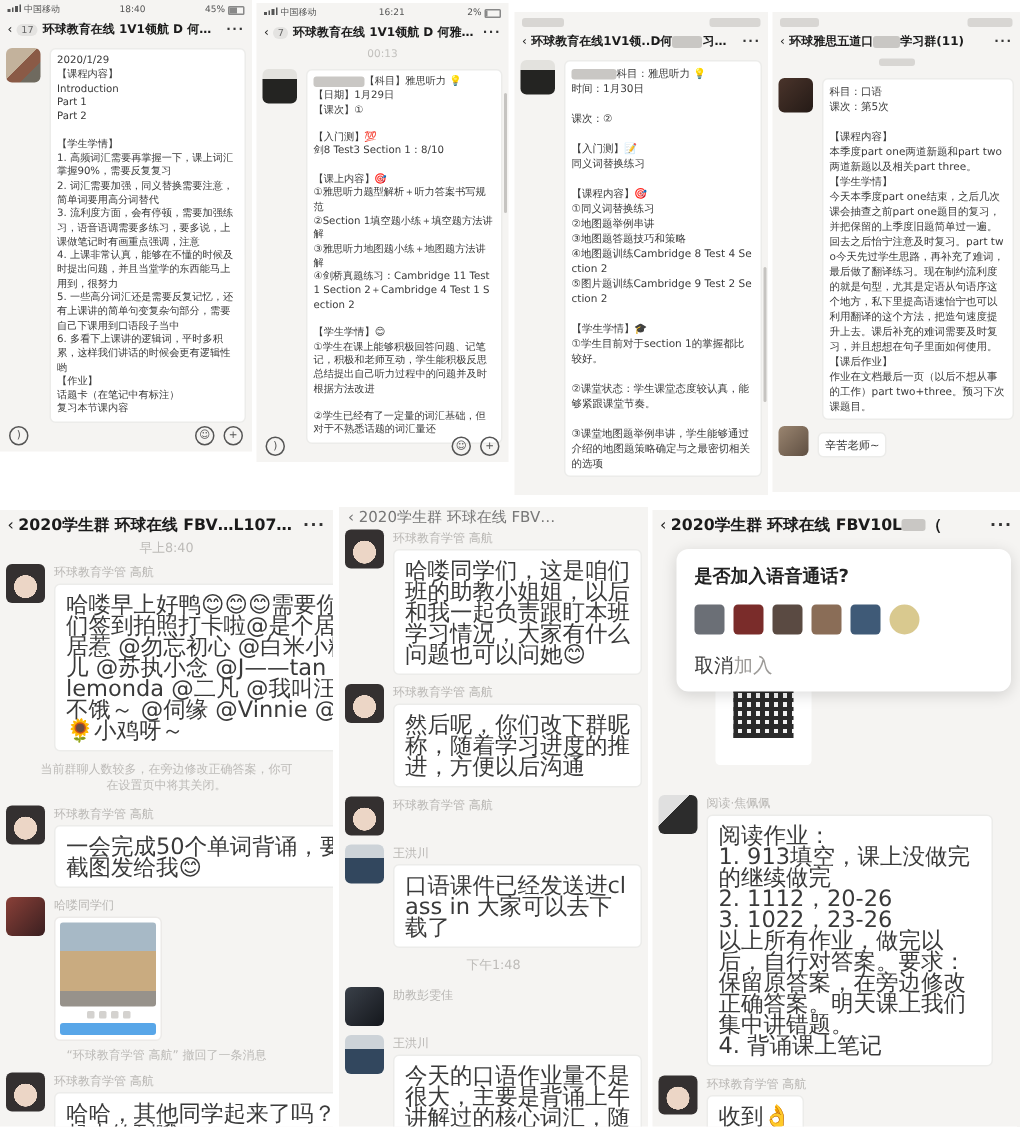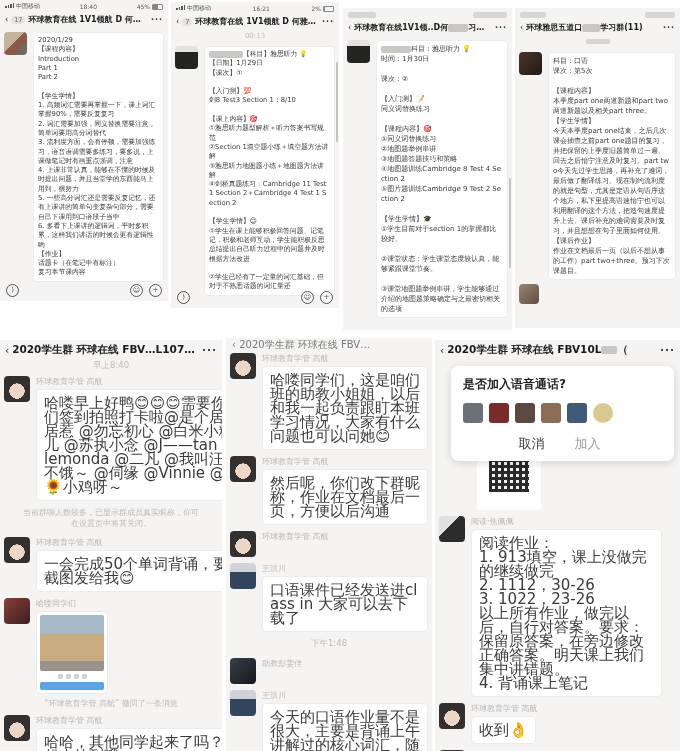--- a/index.html
+++ b/index.html
@@ -52,21 +52,21 @@
   .imgcard{width:64px;background:#fff;border:1px solid #eceae8;border-radius:4px;padding:3px;margin-left:0}
   .photo{height:56px;border-radius:2px;background:linear-gradient(180deg,#a7b9c6 0 34%,#c9ab80 34% 82%,#97928b 82%)}
   .dotrow{display:flex;gap:3px;justify-content:center;margin-top:3px}
   .dotrow i{width:5px;height:5px;background:#d4d2cf;border-radius:1px}
   .bluebar{height:8px;background:#58a6e8;border-radius:2px;margin-top:3px}
   
   .dialog{background:#fff;border-radius:8px;margin:6px 6px 0 16px;padding:10px 12px 8px 12px;box-shadow:0 2px 10px rgba(0,0,0,.14);position:relative;z-index:3}
   .dlg-title{font-size:12px;font-weight:bold;color:#222}
   .dlg-avs{display:flex;gap:6px;margin:10px 0 6px 0}
   .dlg-avs span{width:20px;height:20px;border-radius:3px}
-  .dlg-btns{display:flex;justify-content:center;gap:30px;font-size:13px;padding:6px 6px 0 0}
+  .dlg-btns{display:flex;justify-content:flex-start;font-size:13px;padding:6px 6px 0 0}
   .btn-cancel{color:#3a3a3a}
   .btn-join{color:#9d9b98}
   .qrcard{width:64px;height:52px;background:#fff;border-radius:3px;margin:-6px 0 0 42px;position:relative;z-index:1;display:flex;align-items:flex-start;justify-content:center;padding-top:3px}
   .qr{width:40px;height:34px;background-image:repeating-linear-gradient(0deg,#2a2a2a 0 3px,transparent 3px 6px),repeating-linear-gradient(90deg,#2a2a2a 0 3px,#f2f2f2 3px 6px)}
   .hdr-partial{font-size:10px;font-weight:normal;color:#777;height:11px;overflow:hidden;padding:0 6px;white-space:nowrap}
 </style>
 </head>
 <body>
 
 <div class="panel" style="left:0;top:2;width:168px;height:301px">
@@ -235,38 +235,39 @@
 【课程内容】
 本季度part one两道新题和part two两道新题以及相关part three。
 【学生学情】
 今天本季度part one结束，之后几次课会抽查之前part one题目的复习，并把保留的上季度旧题简单过一遍。回去之后怡宁注意及时复习。part two今天先过学生思路，再补充了难词，最后做了翻译练习。现在制约流利度的就是句型，尤其是定语从句语序这个地方，私下里提高语速怡宁也可以利用翻译的这个方法，把造句速度提升上去。课后补充的难词需要及时复习，并且想想在句子里面如何使用。
 【课后作业】
 作业在文档最后一页（以后不想从事的工作）part two+three。预习下次课题目。</div>
       </div>
   </div>
   <div class="msg" style="padding-top:2px">
     <span class="av-sm ava-photo2" style="width:20px;height:20px"></span>
+    <div class="mcol"><div class="bub bub-sm fit" style="font-size:7.5px">辛苦老师~</div></div>
   </div>
 </div>
 
 <div class="panel" style="left:0;top:340px;width:222px;height:411px">
   <div class="navbar nav-lg">
     <span class="back">‹</span>
     <span class="ttl">2020学生群 环球在线 FBV…L107(33)</span>
     <span class="more">···</span>
   </div>
   <div class="divider-lg" style="padding:0">早上8:40</div>
   <div class="msg">
     <span class="av ava-panda"></span>
     <div class="mcol">
       <div class="mname">环球教育学管 高航</div>
       <div class="bub bub-lg" style="margin-right:-28px">哈喽早上好鸭😊😊😊需要你们签到拍照打卡啦@是个居居惹 @勿忘初心 @白米小粒儿 @苏执小念 @J——tan @lemonda @二凡 @我叫汪不饿～ @伺缘 @Vinnie @🌻小鸡呀～</div>
     </div>
   </div>
-  <div class="divider-lg" style="font-size:8px;line-height:11px">当前群聊人数较多，已显示群成员真实昵称，你可
+  <div class="divider-lg" style="font-size:8px;line-height:11px">当前群聊人数较多，在旁边修改正确答案，你可
 在设置页中将其关闭。</div>
   <div class="msg">
     <span class="av ava-panda"></span>
     <div class="mcol">
       <div class="mname">环球教育学管 高航</div>
       <div class="bub bub-lg" style="margin-right:-28px">一会完成50个单词背诵，要截图发给我😊</div>
     </div>
   </div>
   <div class="msg">
     <span class="av ava-redgirl"></span>
@@ -300,21 +301,21 @@
     <span class="av ava-panda"></span>
     <div class="mcol">
       <div class="mname">环球教育学管 高航</div>
       <div class="bub bub-lg">哈喽同学们，这是咱们班的助教小姐姐，以后和我一起负责跟盯本班学习情况，大家有什么问题也可以问她😊</div>
     </div>
   </div>
   <div class="msg">
     <span class="av ava-panda"></span>
     <div class="mcol">
       <div class="mname">环球教育学管 高航</div>
-      <div class="bub bub-lg">然后呢，你们改下群昵称，作业在文档最后一页，方便以后沟通</div>
+      <div class="bub bub-lg">然后呢，你们改下群昵称，随着学习进度的推进，方便以后沟通</div>
     </div>
   </div>
   <div class="msg">
     <span class="av ava-panda"></span>
     <div class="mcol">
       <div class="mname">环球教育学管 高航</div>
     </div>
   </div>
   <div class="msg">
     <span class="av ava-suit"></span>
@@ -356,27 +357,27 @@
       <span style="background:#d9c98f;border-radius:50%"></span>
     </div>
     <div class="dlg-btns">
       <span class="btn-cancel">取消</span>
       <span class="btn-join">加入</span>
     </div>
   </div>
   <div class="qrcard">
       <div class="qr"></div>
     </div>
-  <div class="msg" style="margin-top:2px">
+  <div class="msg" style="margin-top:16px">
     <span class="av ava-bw"></span>
     <div class="mcol">
       <div class="mname">阅读·焦佩佩</div>
       <div class="bub bub-lg" style="margin-right:14px">阅读作业：
 1. 913填空，课上没做完的继续做完
-2. 1112，30-26
+2. 1112，20-26
 3. 1022，23-26
 以上所有作业，做完以后，自行对答案。要求：保留原答案，在旁边修改正确答案。明天课上我们集中讲错题。
 4. 背诵课上笔记</div>
     </div>
   </div>
   <div class="msg">
     <span class="av ava-panda"></span>
     <div class="mcol">
       <div class="mname">环球教育学管 高航</div>
       <div class="bub bub-lg fit">收到👌</div>

